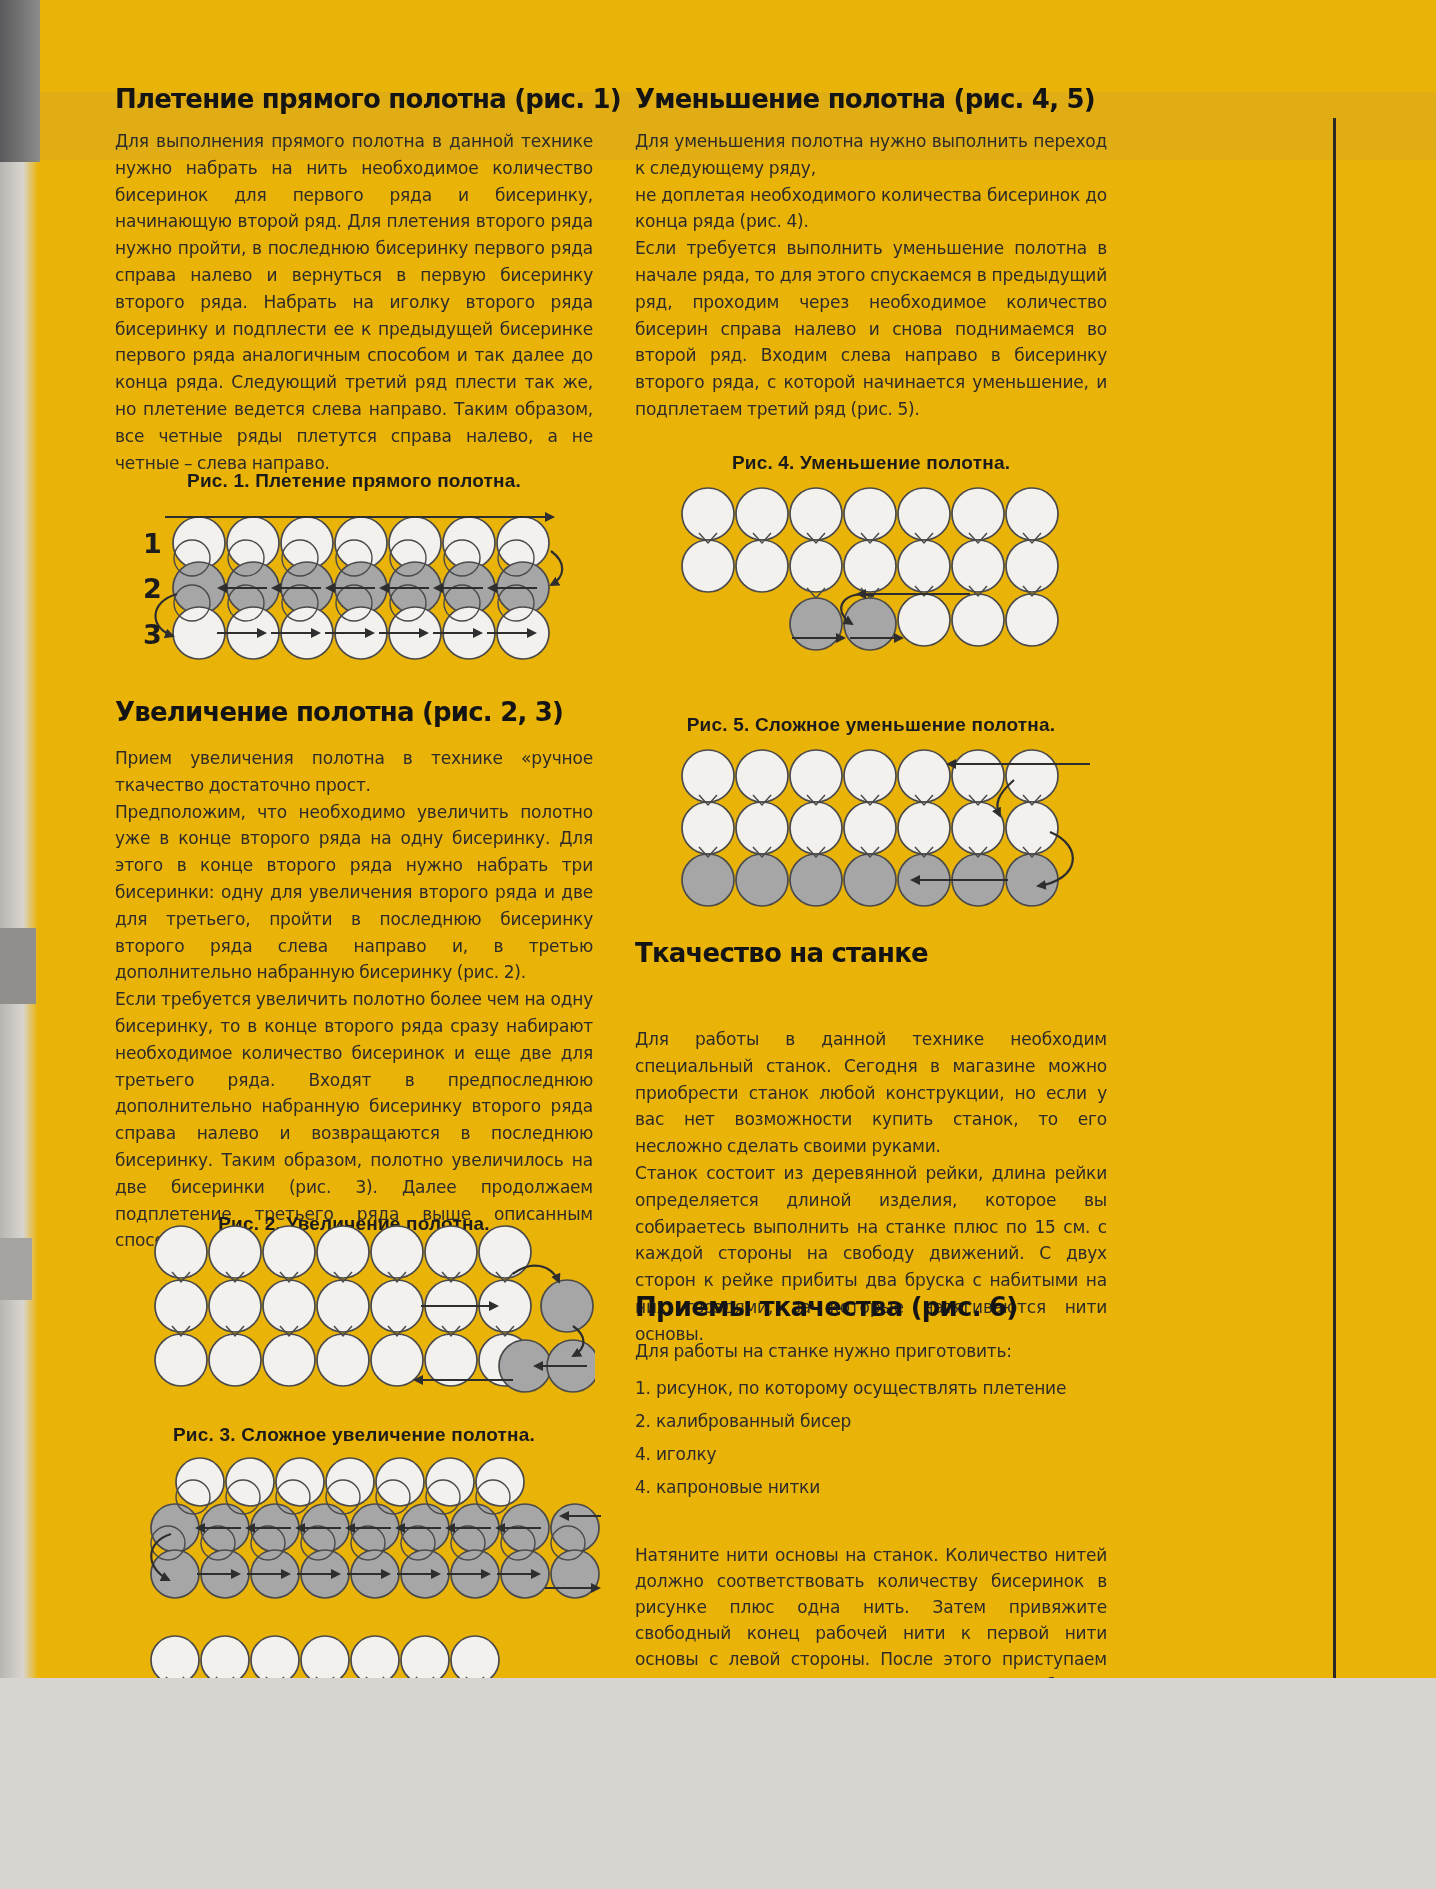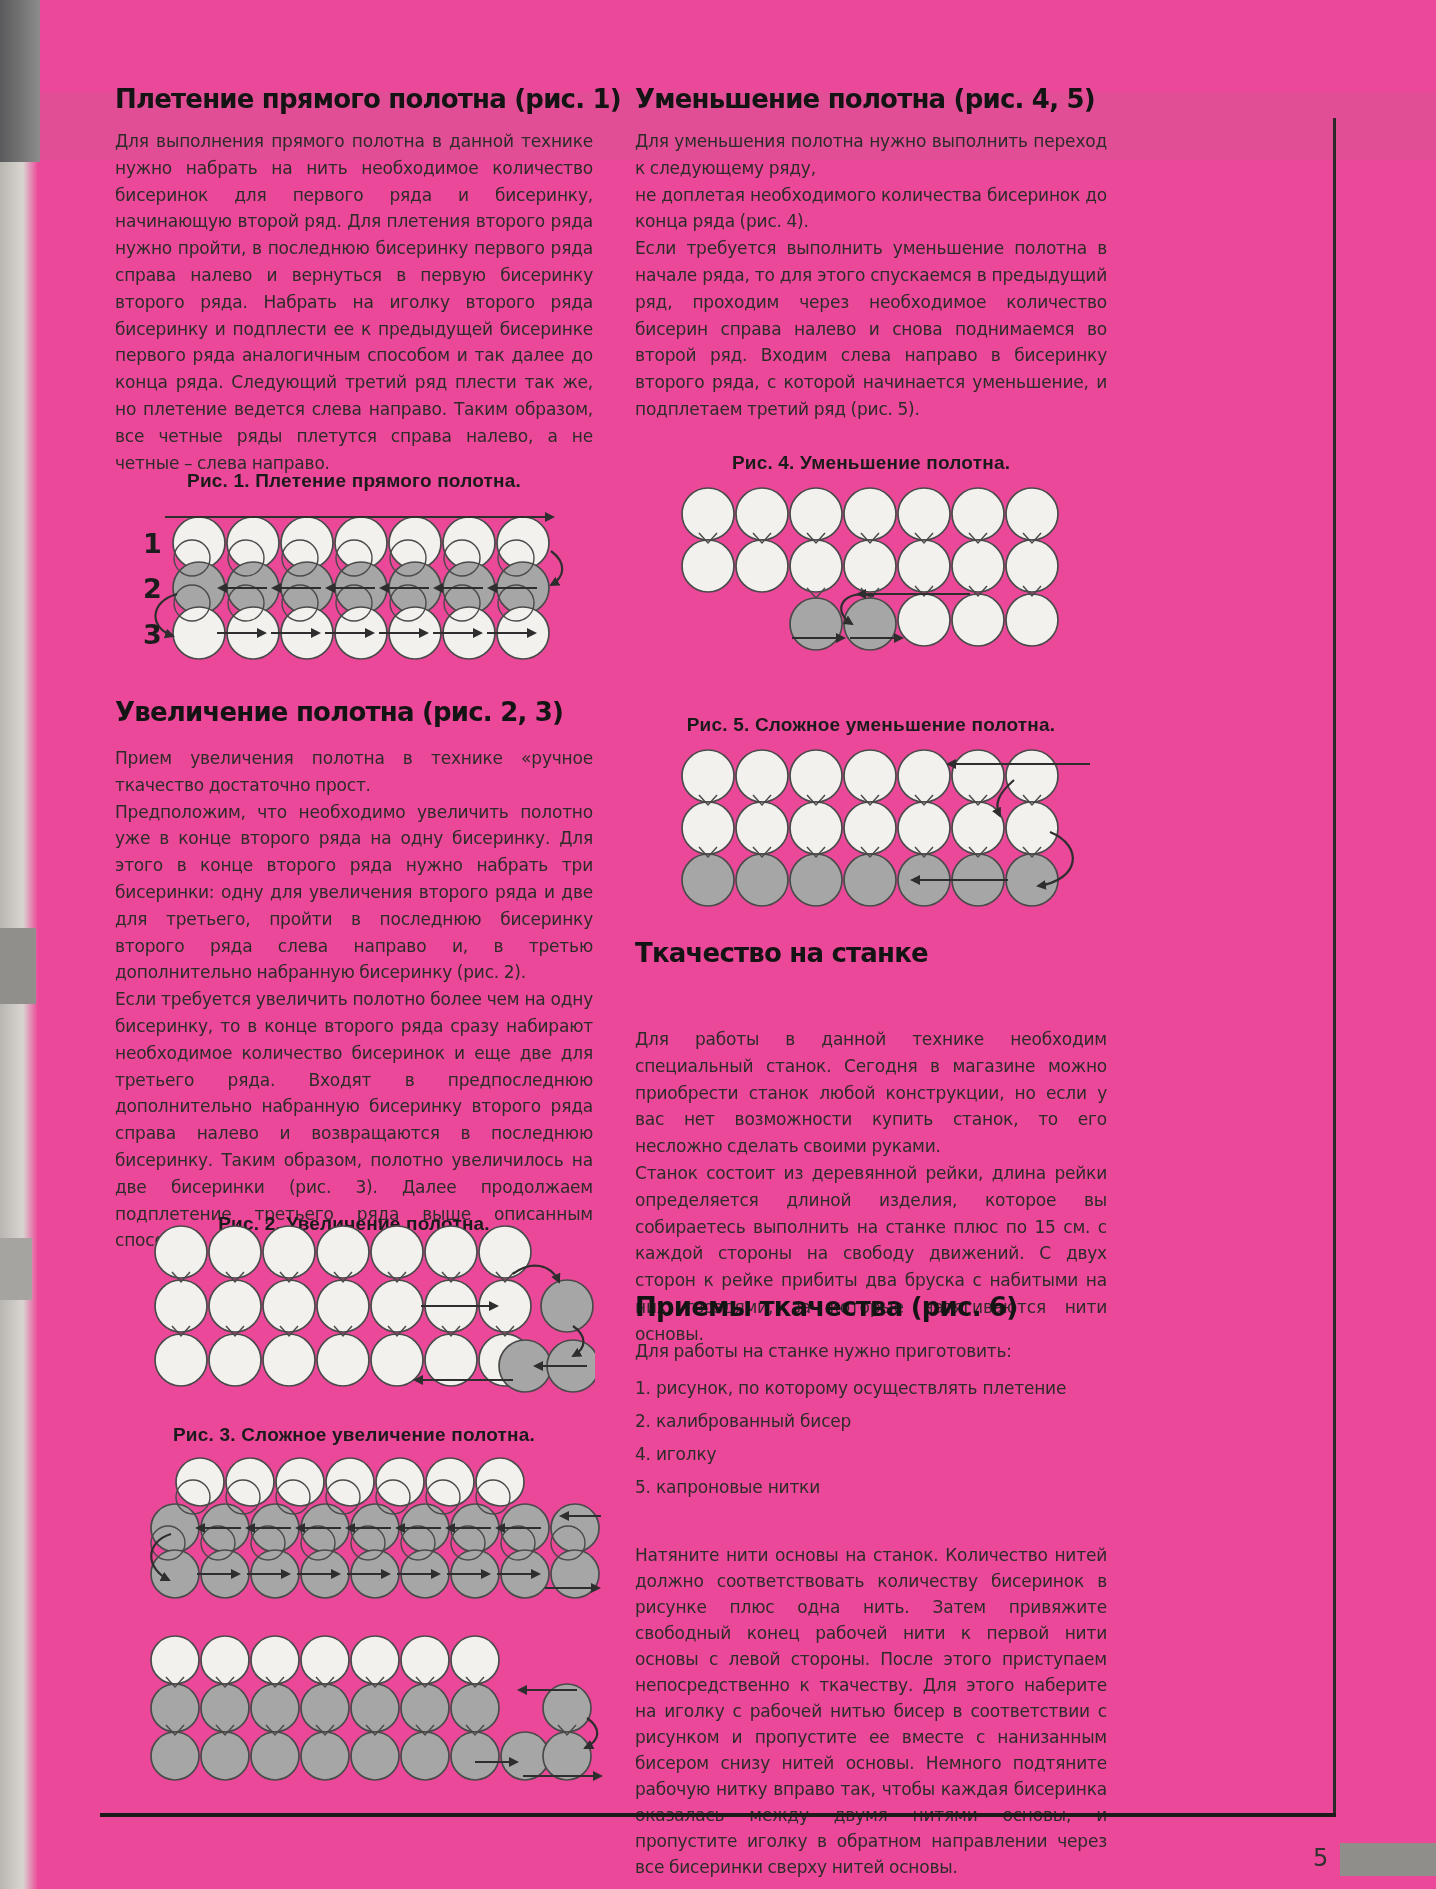--- a/index.html
+++ b/index.html
@@ -1,16 +1,16 @@
 <!DOCTYPE html>
 <html><head>
 <meta charset="utf-8">
 <style>
   html,body{margin:0;padding:0;background:#d8d5d1;}
-  #page{position:relative;width:1436px;height:1889px;background:#ec4899;overflow:hidden;
+  #page{position:relative;width:1436px;height:1678px;background:#eab308;overflow:hidden;
         font-family:"DejaVu Sans",sans-serif;}
   
   .band1{position:absolute;left:0;top:92px;width:100%;height:68px;background:rgba(140,137,132,0.10);}
   .edge{position:absolute;left:0;top:0;width:38px;height:100%;
         background:linear-gradient(90deg,#b9b6b2,#d9d6d2 60%,rgba(230,227,223,0));}
   .edge-b1{position:absolute;left:0;top:0;width:40px;height:162px;
         background:linear-gradient(90deg,#5a595b,#8d8c8c);}
   .edge-b2{position:absolute;left:0;top:928px;width:36px;height:76px;background:#918f8c;}
   .edge-b3{position:absolute;left:0;top:1238px;width:32px;height:62px;background:#a6a4a0;}
   
@@ -397,21 +397,21 @@
       <p class="pp">Для работы в данной технике необходим специальный станок. Сегодня в магазине можно приобрести станок любой конструкции, но если у вас нет возможности купить станок, то его несложно сделать своими руками.</p>
       <p class="pp">Станок состоит из деревянной рейки, длина рейки определяется длиной изделия, которое вы собираетесь выполнить на станке плюс по 15 см. с каждой стороны на свободу движений. С двух сторон к рейке прибиты два бруска с набитыми на них гвоздями, за которые натягиваются нити основы.</p>
     </div>
 
     <h2 class="h" style="top:1292px;">Приемы ткачества (рис. 6)</h2>
     <p class="par" style="top:1338px;">Для работы на станке нужно приготовить:</p>
     <div class="list" style="top:1372px;">
       <div class="li">1. рисунок, по которому осуществлять плетение</div>
       <div class="li">2. калиброванный бисер</div>
       <div class="li">4. иголку</div>
-      <div class="li">5. капроновые нитки</div>
+      <div class="li">4. капроновые нитки</div>
     </div>
     <p class="par" style="top:1542px;line-height:26px;">Натяните нити основы на станок. Количество нитей должно соответствовать количеству бисеринок в рисунке плюс одна нить. Затем привяжите свободный конец рабочей нити к первой нити основы с левой стороны. После этого приступаем непосредственно к ткачеству. Для этого наберите на иголку с рабочей нитью бисер в соответствии с рисунком и пропустите ее вместе с нанизанным бисером снизу нитей основы. Немного подтяните рабочую нитку вправо так, чтобы каждая бисеринка оказалась между двумя нитями основы, и пропустите иголку в обратном направлении через все бисеринки сверху нитей основы.</p>
   </div>
 
   <div class="vrule"></div>
   <div class="footer-line"></div>
   <div class="pageno">5</div>
   <div class="footer-bar2"></div>
 </div>
 

